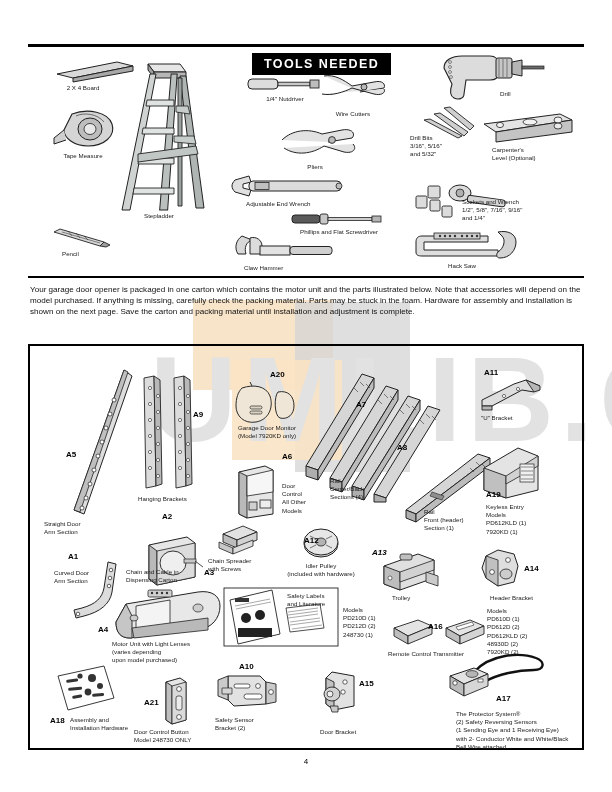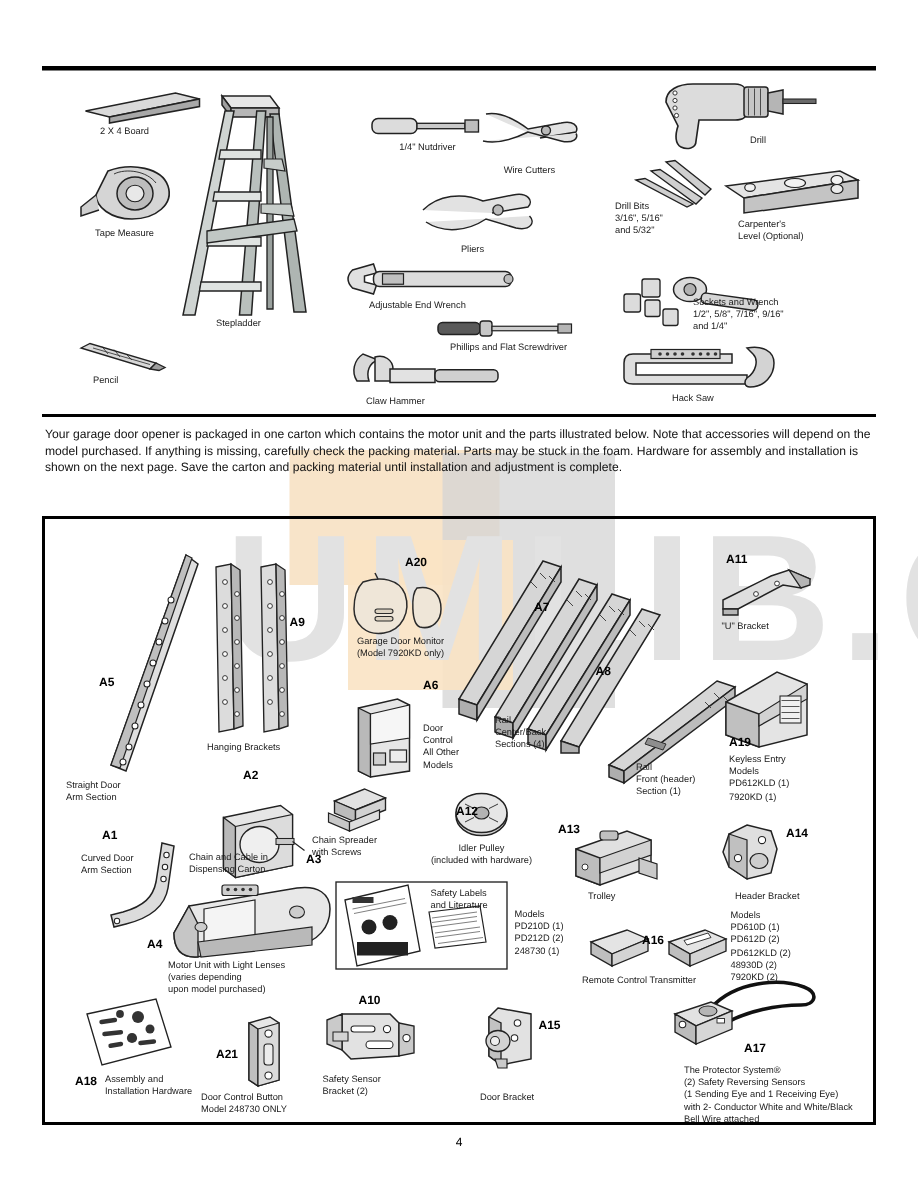--- a/index.html
+++ b/index.html
@@ -120,20 +120,21 @@
 
   <div class="wm-orange"></div>
   <div class="wm-grey"></div>
   <div class="wm-orange2"></div>
   <div class="watermark">UMLIB.COM</div>
 
   <div class="rule-top"></div>
   <div class="rule-mid"></div>
   <div class="rule-box"></div>
 
+  <div class="banner" id="tools-banner">TOOLS NEEDED</div>
 
   <div class="art" style="left:55px; top:60px;">
     <svg width="80" height="22" viewBox="0 0 80 22">
       <polygon points="2,14 62,2 78,6 18,18" fill="#d9d9d9" stroke="#222" stroke-width="1"></polygon>
       <polygon points="18,18 78,6 78,11 18,22" fill="#a8a8a8" stroke="#222" stroke-width="1"></polygon>
     </svg>
   </div>
   <div class="lbl center" style="left:40px; top:84px; width:86px;">2 X 4 Board</div>
 
   <div class="art" style="left:52px; top:108px;">
@@ -532,33 +533,33 @@
   <div class="art" style="left:378px; top:552px;">
     <svg width="62" height="44" viewBox="0 0 62 44">
       <polygon points="6,14 40,2 56,8 56,26 22,38 6,32" fill="#e0e0e0" stroke="#222" stroke-width="1"></polygon>
       <polygon points="6,14 22,20 22,38 6,32" fill="#bdbdbd" stroke="#222" stroke-width=".9"></polygon>
       <polygon points="22,20 56,8 56,18 22,30" fill="#d2d2d2" stroke="#222" stroke-width=".8"></polygon>
       <rect x="22" y="2" width="12" height="6" rx="2" fill="#c0c0c0" stroke="#222" stroke-width=".8"></rect>
       <polygon points="48,20 60,24 60,34 48,30" fill="#cacaca" stroke="#222" stroke-width=".8"></polygon>
       <circle cx="12" cy="26" r="2" fill="#fff" stroke="#222" stroke-width=".6"></circle>
     </svg>
   </div>
-  <div class="code" style="left:372px; top:548px;">A13</div>
+  <div class="code" style="left:372px; top:548px;font-style:italic;">A13</div>
   <div class="lbl" style="left:392px; top:594px;">Trolley</div>
 
   <div class="art" style="left:478px; top:548px;">
     <svg width="50" height="44" viewBox="0 0 50 44">
       <path d="M20,2 L36,6 L40,18 L36,34 L20,38 L8,30 L4,20 L8,8 Z" fill="#dfdfdf" stroke="#222" stroke-width="1"></path>
       <path d="M8,8 L20,12 L20,38 L8,30 Z" fill="#c0c0c0" stroke="#222" stroke-width=".8"></path>
       <circle cx="30" cy="12" r="2.4" fill="#fff" stroke="#222" stroke-width=".7"></circle>
       <circle cx="14" cy="24" r="2.4" fill="#fff" stroke="#222" stroke-width=".7"></circle>
       <ellipse cx="28" cy="26" rx="6" ry="5" fill="#cdcdcd" stroke="#222" stroke-width=".8"></ellipse>
     </svg>
   </div>
-  <div class="code" style="left:524px; top:551px;">A14</div>
+  <div class="code" style="left:524px; top:564px;">A14</div>
   <div class="lbl" style="left:490px; top:594px;">Header Bracket</div>
 
   <div class="art" style="left:112px; top:588px;">
     <svg width="112" height="52" viewBox="0 0 112 52">
       <path d="M14,16 L86,4 C100,2 108,8 108,18 C108,30 100,40 86,42 L18,50 C8,50 4,44 4,34 Z" fill="#e8e8e8" stroke="#222" stroke-width="1"></path>
       <path d="M14,16 L20,28 L20,50 L18,50 C8,50 4,44 4,34 Z" fill="#c6c6c6" stroke="#222" stroke-width=".9"></path>
       <polygon points="24,18 58,12 58,40 24,46" fill="#f4f4f4" stroke="#222" stroke-width=".8"></polygon>
       <polygon points="20,40 96,30 96,42 22,50" fill="#b9b9b9" stroke="#222" stroke-width=".8"></polygon>
       <rect x="36" y="2" width="24" height="7" rx="1.5" fill="#d0d0d0" stroke="#222" stroke-width=".8"></rect>
       <circle cx="40" cy="5" r="1.2" fill="#333"></circle>

